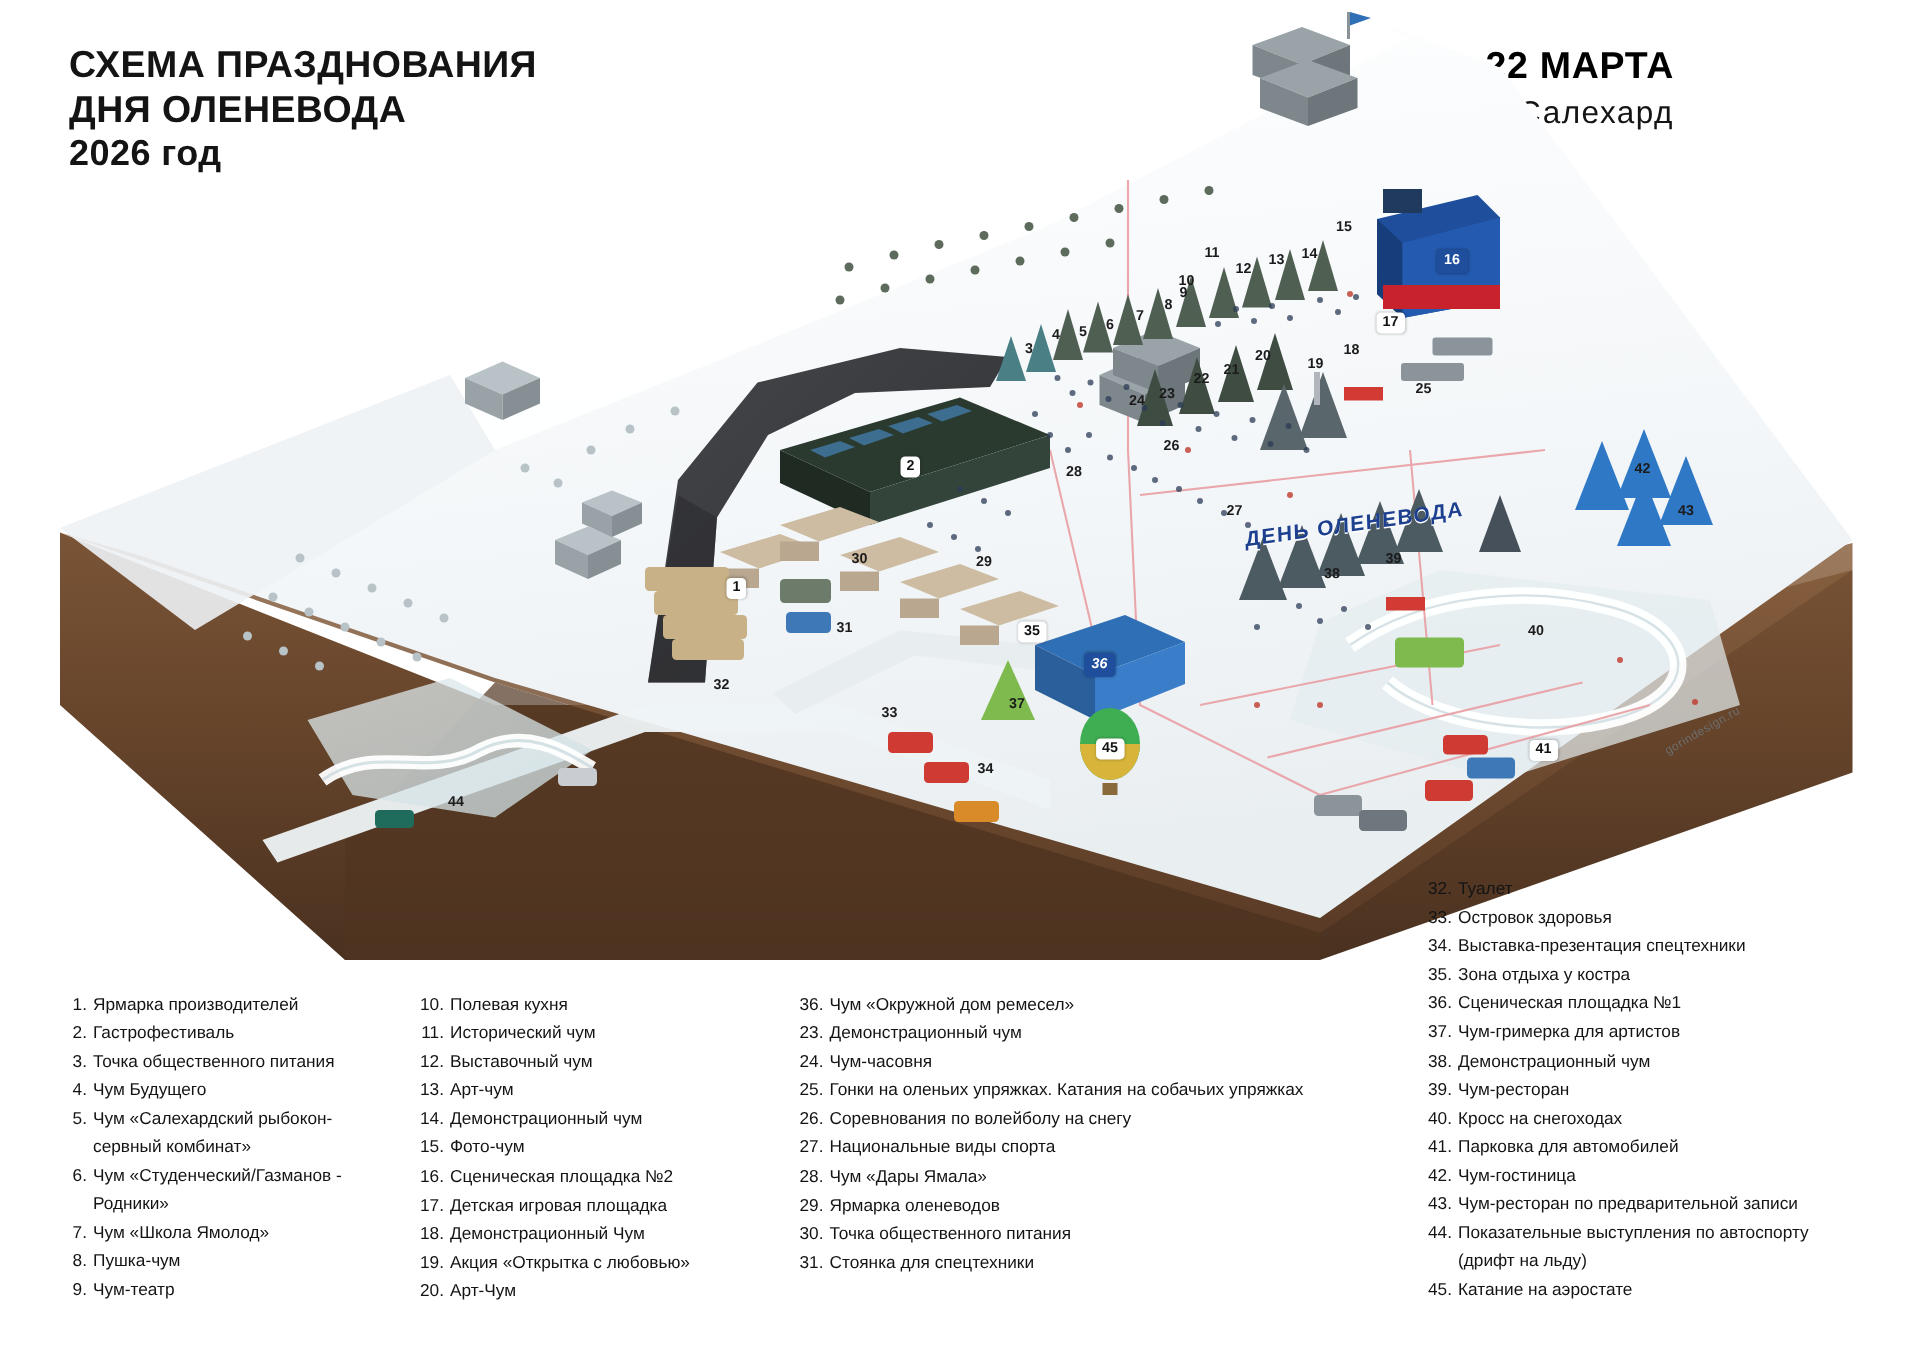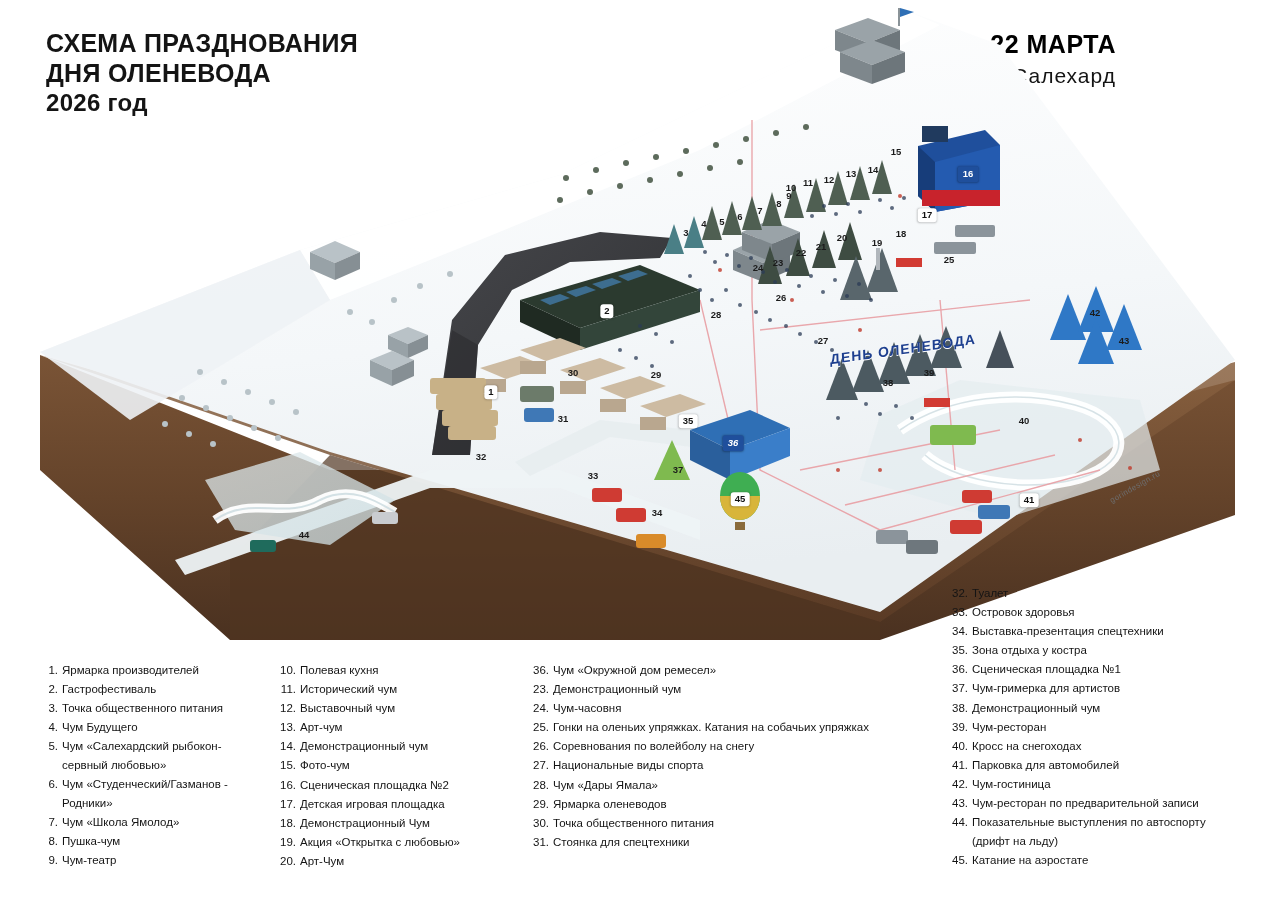--- a/index.html
+++ b/index.html
@@ -476,21 +476,21 @@
       <div class="marker white-pill" style="left: 491px; top: 392px;">1</div>
       <div class="marker white-pill" style="left: 607px; top: 311px;">2</div>
       <div class="marker" style="left: 686px; top: 233px;">3</div>
       <div class="marker" style="left: 704px; top: 224px;">4</div>
       <div class="marker" style="left: 722px; top: 222px;">5</div>
       <div class="marker" style="left: 740px; top: 217px;">6</div>
       <div class="marker" style="left: 760px; top: 211px;">7</div>
       <div class="marker" style="left: 779px; top: 204px;">8</div>
       <div class="marker" style="left: 789px; top: 196px;">9</div>
       <div class="marker" style="left: 791px; top: 188px;">10</div>
-      <div class="marker" style="left: 808px; top: 183px;">11</div>
+      <div class="marker" style="left: 808px; top: 169px;">11</div>
       <div class="marker" style="left: 829px; top: 180px;">12</div>
       <div class="marker" style="left: 851px; top: 174px;">13</div>
       <div class="marker" style="left: 873px; top: 170px;">14</div>
       <div class="marker" style="left: 896px; top: 152px;">15</div>
       <div class="marker blue-pill" style="left: 968px; top: 174px;">16</div>
       <div class="marker white-pill" style="left: 927px; top: 215px;">17</div>
       <div class="marker" style="left: 901px; top: 234px;">18</div>
       <div class="marker" style="left: 877px; top: 243px;">19</div>
       <div class="marker" style="left: 842px; top: 238px;">20</div>
       <div class="marker" style="left: 821px; top: 247px; text-align: right;">21</div>
@@ -538,21 +538,21 @@
         <span class="num">3.</span>
         <span class="txt">Точка общественного питания</span>
       </div>
       <div class="row">
         <span class="num">4.</span>
         <span class="txt">Чум Будущего</span>
       </div>
       <div class="row">
         <span class="num">5.</span>
         <span class="txt">Чум «Салехардский рыбокон-</span>
-        <span class="sub">сервный любовью»</span>
+        <span class="sub">сервный комбинат»</span>
       </div>
       <div class="row">
         <span class="num">6.</span>
         <span class="txt">Чум «Студенческий/Газманов -</span>
         <span class="sub">Родники»</span>
       </div>
       <div class="row">
         <span class="num">7.</span>
         <span class="txt">Чум «Школа Ямолод»</span>
       </div>

